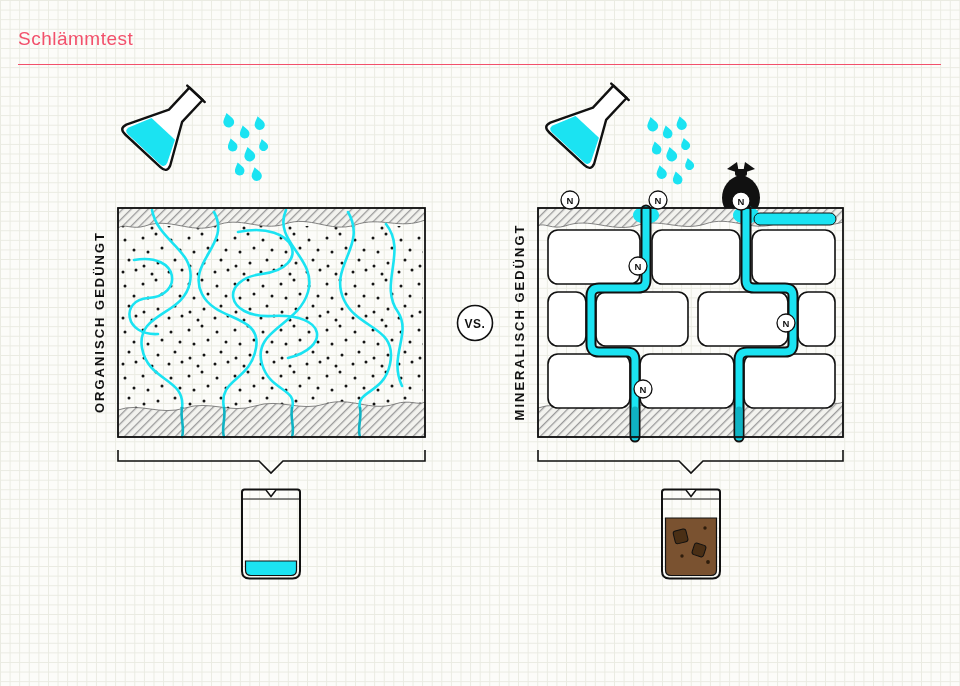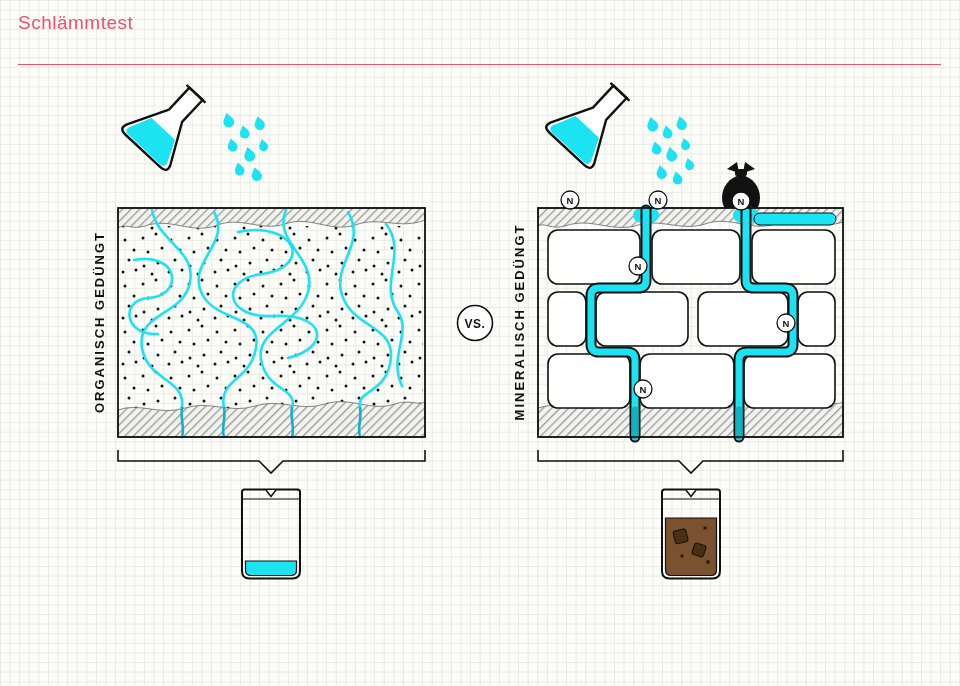--- a/index.html
+++ b/index.html
@@ -6,21 +6,21 @@
   body{font-family:"Liberation Sans", sans-serif;background:#fbfbf8;}
   .canvas{
     position:relative;width:960px;height:686px;overflow:hidden;
     background-color:#fcfcf9;
     background-image:
       linear-gradient(#eaebe2 1px, transparent 1px),
       linear-gradient(90deg, #eaebe2 1px, transparent 1px);
     background-size:9.6px 9.6px;
   }
   .page-title{
-    position:absolute;left:18px;top:12px;margin:0;
+    position:absolute;left:18px;top:28px;margin:0;
     font-size:19px;font-weight:500;letter-spacing:.5px;color:#f2506b;
   }
   .title-rule{
     position:absolute;left:18px;right:19px;top:64px;height:1px;
     background:#f2506b;
   }
   svg{position:absolute;left:0;top:0;}
   svg text{font-family:"Liberation Sans", sans-serif;fill:#111;}
   .panel-label{font-size:13px;font-weight:bold;letter-spacing:2px;}
   .vs-label{font-size:12px;font-weight:bold;letter-spacing:.5px;}

